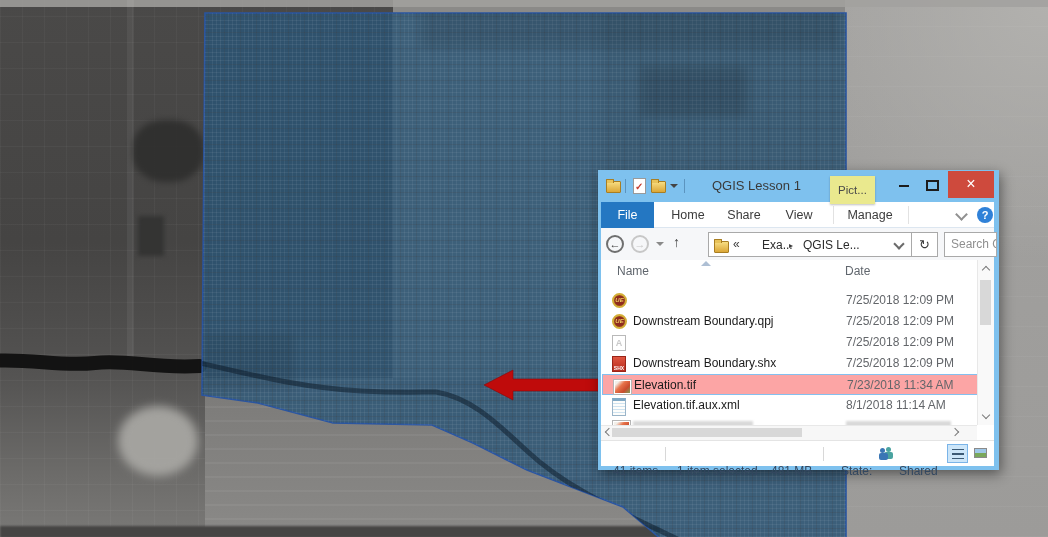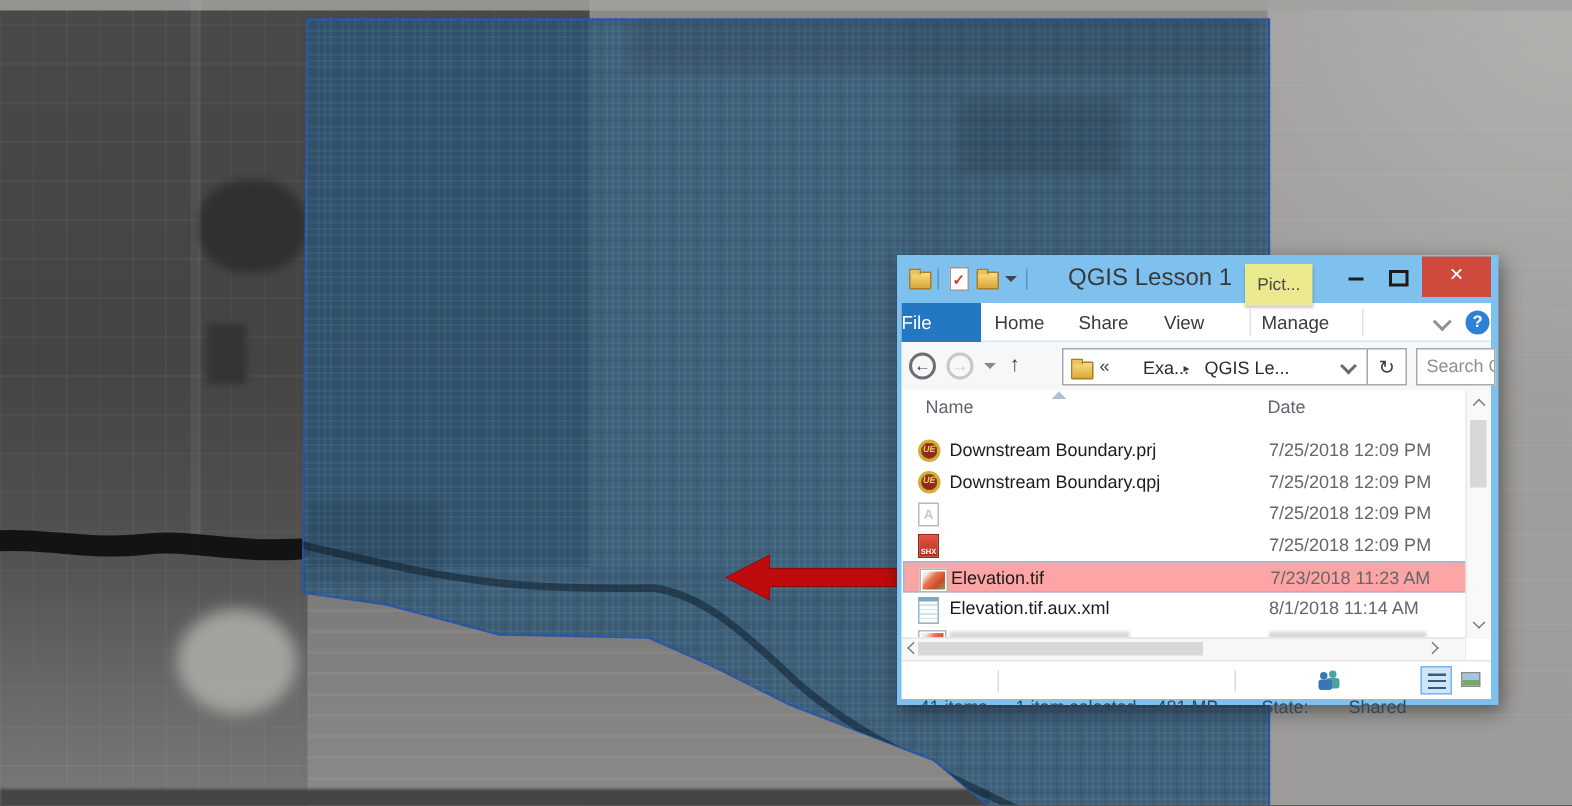--- a/index.html
+++ b/index.html
@@ -26,37 +26,37 @@
   .b-dark1{left:132px;top:120px;width:72px;height:62px;background:#2e2e2d;border-radius:45%;filter:blur(3px);opacity:.9;}
   .b-dark2{left:138px;top:216px;width:26px;height:40px;background:#343433;filter:blur(2px);}
   .b-white{left:118px;top:406px;width:80px;height:70px;background:#a7a6a2;border-radius:50%;filter:blur(5px);opacity:.95;}
   .b-bottom{left:0;top:526px;width:660px;height:12px;background:#464544;filter:blur(1px);}
   .b-road{left:127px;top:0;width:7px;height:360px;background:rgba(255,255,255,0.06);}
 
   
   .win{left:598px;top:170px;width:401px;height:300px;background:#7ec1ee;
        box-shadow:2px 4px 12px rgba(0,0,0,0.45);z-index:10;font-size:12px;color:#1b1b1b;}
   .titlebar{left:0;top:0;width:401px;height:32px;}
-  .win-title{left:114px;top:0;height:32px;line-height:32px;font-size:16px;color:#3a3a3a;}
+  .win-title{left:114px;top:0;height:32px;line-height:32px;font-size:13px;color:#3a3a3a;}
   .qat-sep{width:1px;height:14px;top:9px;background:rgba(40,80,120,0.4);}
   .folder-ic{width:13px;height:10px;background:linear-gradient(180deg,#f7dd82,#dba737);
              border:1px solid #a97e22;border-radius:1px;}
   .folder-ic::before{content:"";position:absolute;left:-1px;top:-3px;width:6px;height:3px;
              background:#e8c35a;border:1px solid #a97e22;border-bottom:none;border-radius:1px 1px 0 0;}
   .doc-ic{width:11px;height:14px;background:#fff;border:1px solid #9a9a9a;}
   .doc-ic i{position:absolute;left:1px;top:2px;font-style:normal;font-size:10px;font-weight:bold;color:#c43b2e;}
   .caret-dn{width:0;height:0;border-left:4px solid transparent;border-right:4px solid transparent;border-top:4px solid #444;}
   .cap-min{width:10px;height:2px;background:#1c1c1c;}
   .cap-max{width:9px;height:7px;border:2px solid #1c1c1c;background:transparent;}
   .cap-close{left:350px;top:1px;width:46px;height:27px;background:#ce4a3d;color:#fff;
              text-align:center;line-height:26px;font-size:16px;}
   .tooltip{left:232px;top:6px;width:45px;height:28px;background:#eae98e;z-index:5;
            text-align:center;line-height:28px;font-size:11.5px;color:#4a4a4a;box-shadow:0 1px 2px rgba(0,0,0,0.25);}
   .tabsrow{left:3px;top:32px;width:393px;height:26px;background:#fff;border-bottom:1px solid #dce6f0;box-sizing:border-box;}
-  .tab{top:0;height:26px;line-height:26px;color:#3b3b3b;font-size:12.5px;}
+  .tab{top:0;height:26px;line-height:26px;text-align:center;color:#3b3b3b;font-size:12.5px;}
   .tab-file{left:0;width:53px;background:#2477c2;color:#fff;}
   .tab-sep{width:1px;height:18px;top:4px;background:#e2e2e2;}
   .chev{width:7px;height:7px;border-right:2px solid #909090;border-bottom:2px solid #909090;transform:rotate(45deg);}
   .help-ic{width:16px;height:16px;border-radius:50%;background:#2f81d8;color:#fff;text-align:center;
            line-height:16px;font-size:11px;font-weight:bold;}
   .addrrow{left:3px;top:58px;width:393px;height:32px;background:#f6f7f9;}
   .navcirc{width:18px;height:18px;border-radius:50%;box-sizing:border-box;border:2px solid #6f6f6f;
            text-align:center;line-height:14px;font-size:11px;color:#3c3c3c;}
   .navcirc.dis{border-color:#c7c7c7;color:#c7c7c7;}
   .box{background:#fff;border:1px solid #a9a9a9;box-sizing:border-box;}
@@ -199,42 +199,42 @@
       <div class="abs box" style="left:343px;top:4px;width:53px;height:25px;overflow:hidden;line-height:23px;color:#8f8f8f;padding-left:6px;white-space:nowrap;">Search Q</div>
     </div>
 
     <div class="abs listarea">
       <div class="abs sort-tri"></div>
       <div class="abs hdr" style="left:16px;">Name</div>
       <div class="abs hdr" style="left:244px;">Date</div>
 
       <div class="abs row" style="top:30px;">
         <span class="fic ic-ue">UE</span>
-        <span class="fname">Downstream Boundary.prj</span>
         <span class="fdate">7/25/2018 12:09 PM</span>
       </div>
       <div class="abs row" style="top:51px;">
         <span class="fic ic-ue">UE</span>
         <span class="fname">Downstream Boundary.qpj</span>
         <span class="fdate">7/25/2018 12:09 PM</span>
       </div>
       <div class="abs row" style="top:72px;">
         <span class="fic ic-shp">A</span>
         <span class="fdate">7/25/2018 12:09 PM</span>
       </div>
       <div class="abs row" style="top:93px;">
         <span class="fic ic-shx">SHX</span>
+        <span class="fname">Downstream Boundary.shx</span>
         <span class="fdate">7/25/2018 12:09 PM</span>
       </div>
       <div class="abs row sel" style="top:114px;">
         <span class="fic ic-tif">
             <i></i>
           </span>
         <span class="fname">Elevation.tif</span>
-        <span class="fdate">7/23/2018 11:23 AM</span>
+        <span class="fdate">7/23/2018 11:34 AM</span>
       </div>
       <div class="abs row" style="top:135px;">
         <span class="fic ic-xml"></span>
         <span class="fname">Elevation.tif.aux.xml</span>
         <span class="fdate">8/1/2018 11:14 AM</span>
       </div>
       <div class="abs row" style="top:156px;">
         <span class="fic ic-tif">
             <i></i>
           </span>

